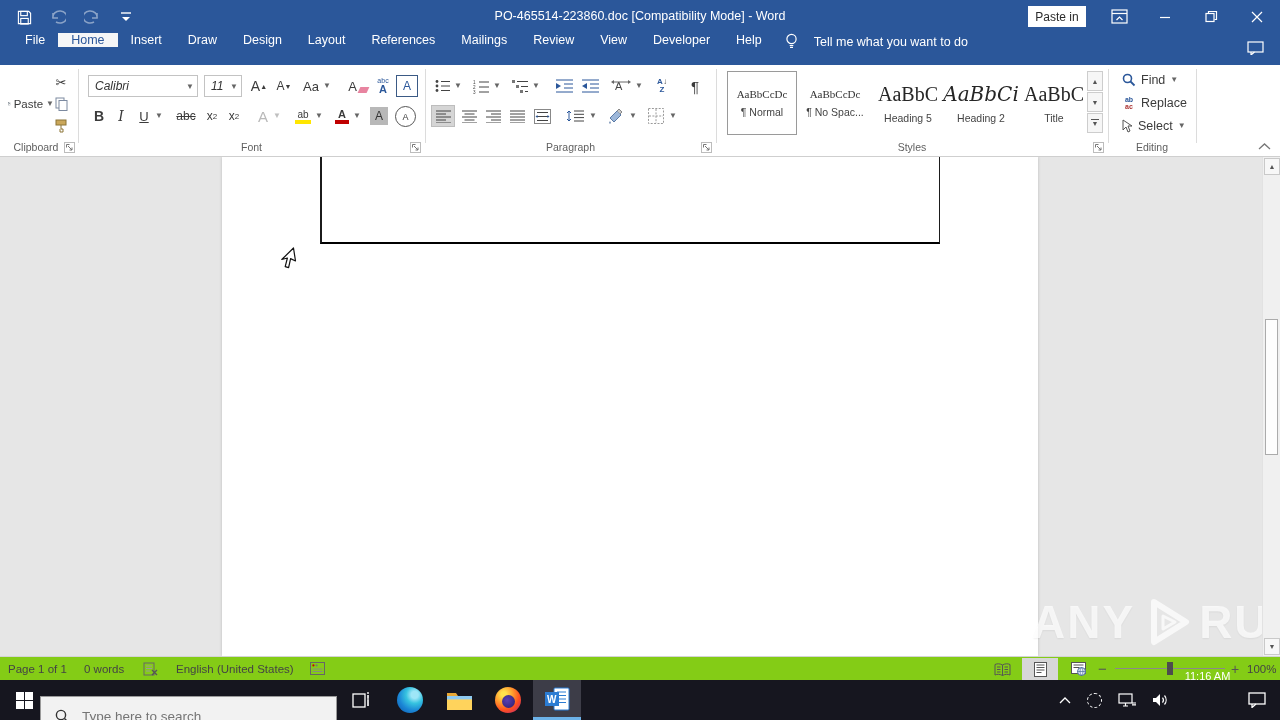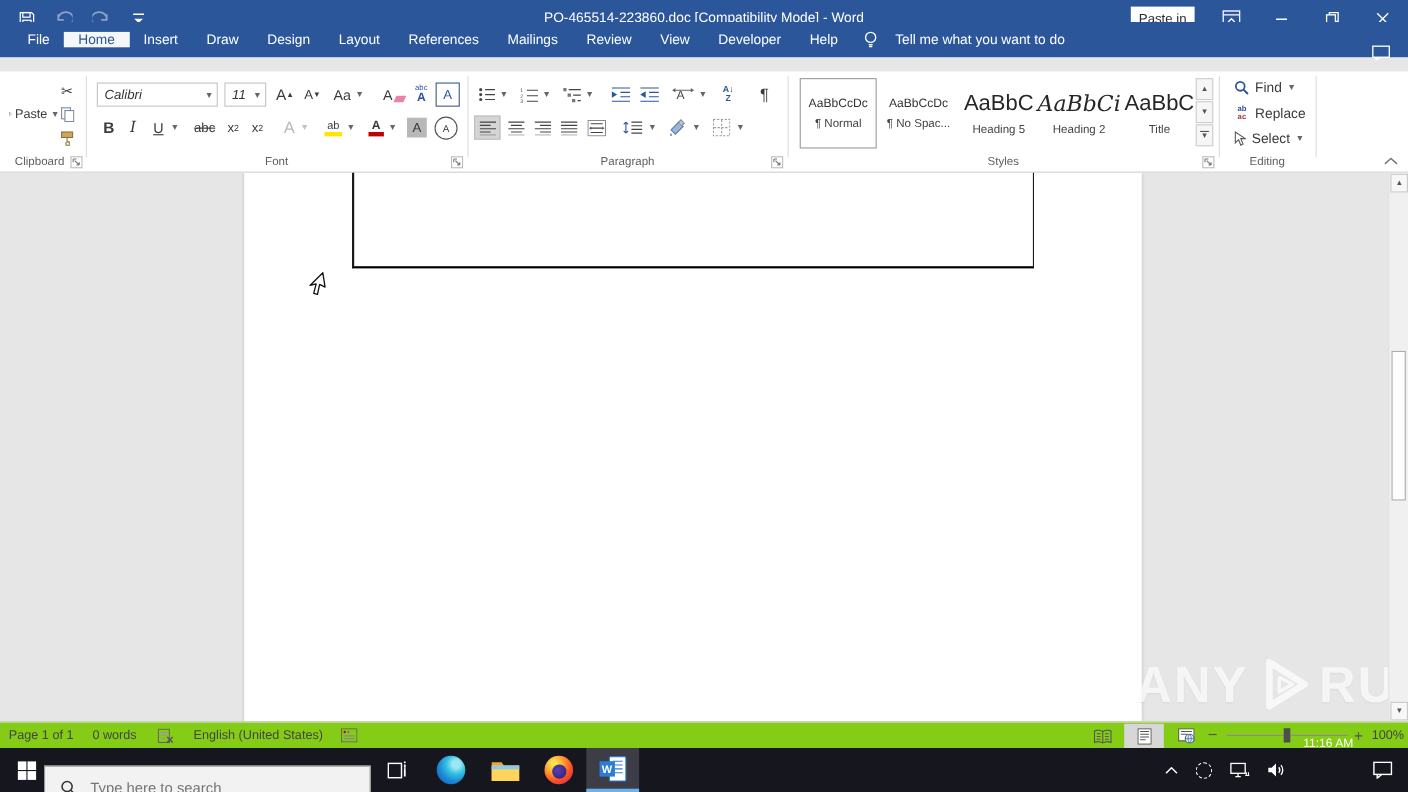--- a/index.html
+++ b/index.html
@@ -13,42 +13,42 @@
   #titlebar{position:absolute;left:0;top:0;width:1280px;height:33px;background:#2b579a;}
   #qat{position:absolute;left:14px;top:4px;display:flex;align-items:center;gap:14px;height:26px;}
   .qat-btn{display:flex;align-items:center;justify-content:center;width:20px;height:20px;}
   .dim{opacity:.45;}
   #title-text{position:absolute;left:0;right:0;top:9px;text-align:center;color:#fff;font-size:12.5px;}
   #signin{position:absolute;left:1028px;top:6px;width:58px;height:21px;background:#fff;color:#2b2b2b;
           font-size:12px;display:flex;align-items:center;justify-content:center;}
   .win-btn{position:absolute;top:0;width:46px;height:33px;display:flex;align-items:center;justify-content:center;color:#fff;}
 
   
-  #tabrow{position:absolute;left:0;top:20px;width:1280px;height:32px;background:#2b579a;display:flex;align-items:center;}
+  #tabrow{position:absolute;left:0;top:33px;width:1280px;height:32px;background:#2b579a;display:flex;align-items:flex-start;}
   .rtab{color:#fff;font-size:12.5px;display:flex;align-items:center;padding:0 13px;cursor:default;}
   .rtab.active{background:#f5f6f7;color:#2b579a;}
   #tellme{display:flex;align-items:center;gap:16px;color:#fff;font-size:12.5px;padding-left:10px;}
   #share-comment{position:absolute;right:16px;top:41px;}
 
   
   #ribbon{position:absolute;left:0;top:65px;width:1280px;height:92px;background:#fff;border-bottom:1px solid #cfcfcf;box-sizing:border-box;color:#444;}
   .gdiv{position:absolute;top:4px;height:74px;width:1px;background:#dcdcdc;}
   .glabel{position:absolute;top:76px;font-size:10.5px;color:#5f5f5f;text-align:center;}
   .launcher{position:absolute;top:77px;width:11px;height:11px;border:1px solid #bcbcbc;box-sizing:border-box;}
   .rbtn{position:absolute;display:flex;align-items:center;justify-content:center;font-size:13px;color:#3b3b3b;}
   .caret{font-size:8px;color:#666;line-height:1;}
   .combo{position:absolute;border:1px solid #c3c3c3;background:#fff;display:flex;align-items:center;font-size:12px;color:#333;box-sizing:border-box;}
   .combo .cval{flex:1;padding-left:6px;font-style:italic;}
   .combo .cdrop{width:14px;text-align:center;color:#666;font-size:8px;}
   .sel-tile{background:#d5d5d5;border:1px solid #bdbdbd;box-sizing:border-box;}
   .mini-stack{display:flex;flex-direction:column;align-items:center;line-height:1;}
 
   
   .style-card{position:absolute;top:6px;width:70px;height:64px;display:flex;flex-direction:column;align-items:center;justify-content:center;gap:6px;box-sizing:border-box;}
-  .style-card .sample{font-size:11px;color:#333;white-space:nowrap;}
+  .style-card .sample{font-size:11px;color:#333;white-space:nowrap;font-family:Liberation Serif, serif;}
   .style-card .sname{font-size:10.5px;color:#444;white-space:nowrap;}
   .style-card.selected{border:1px solid #9a9a9a;background:#fff;}
   .sample.h{font-size:20px;color:#262626;}
   .sample.h2{font-style:italic;font-family:"DejaVu Serif",serif;}
   .gal-btn{position:absolute;left:1087px;width:16px;height:20px;border:1px solid #cdcdcd;background:#f6f6f6;box-sizing:border-box;display:flex;align-items:center;justify-content:center;font-size:7px;color:#555;flex-direction:column;}
 
   
   .edit-item{position:absolute;left:1122px;display:flex;align-items:center;gap:5px;font-size:12.5px;color:#3b3b3b;}
 
   

